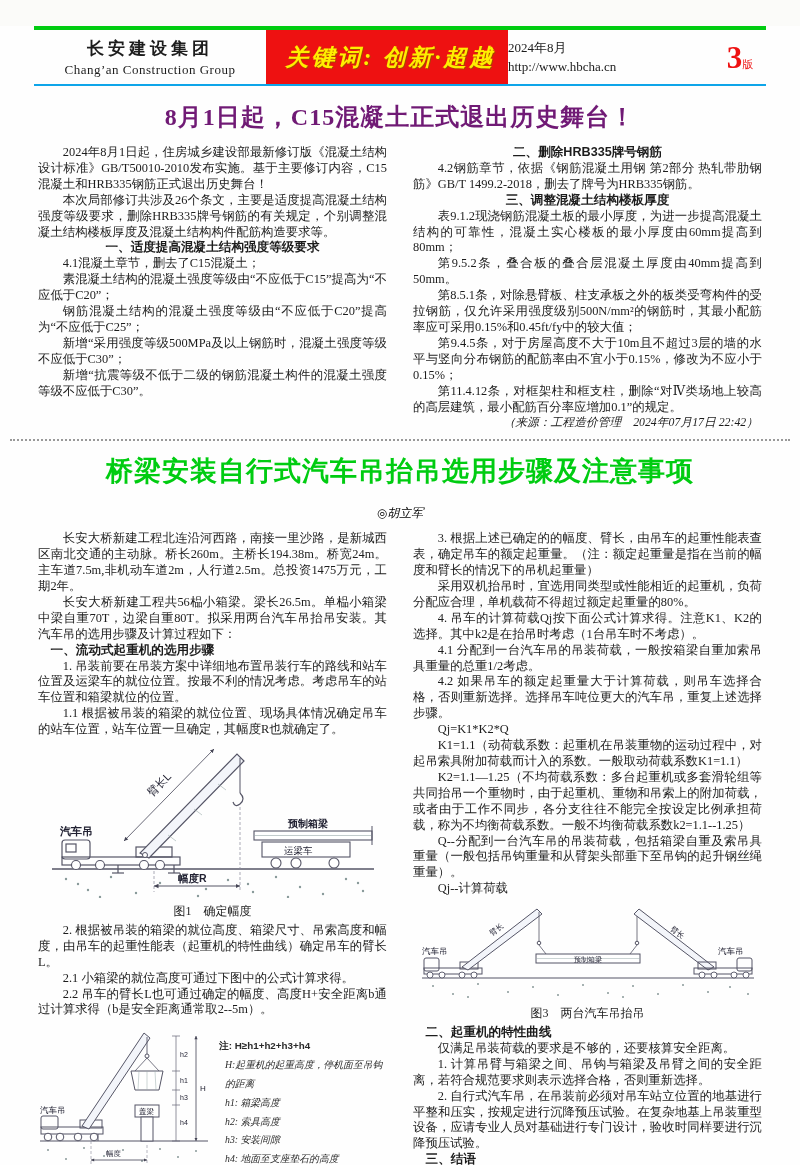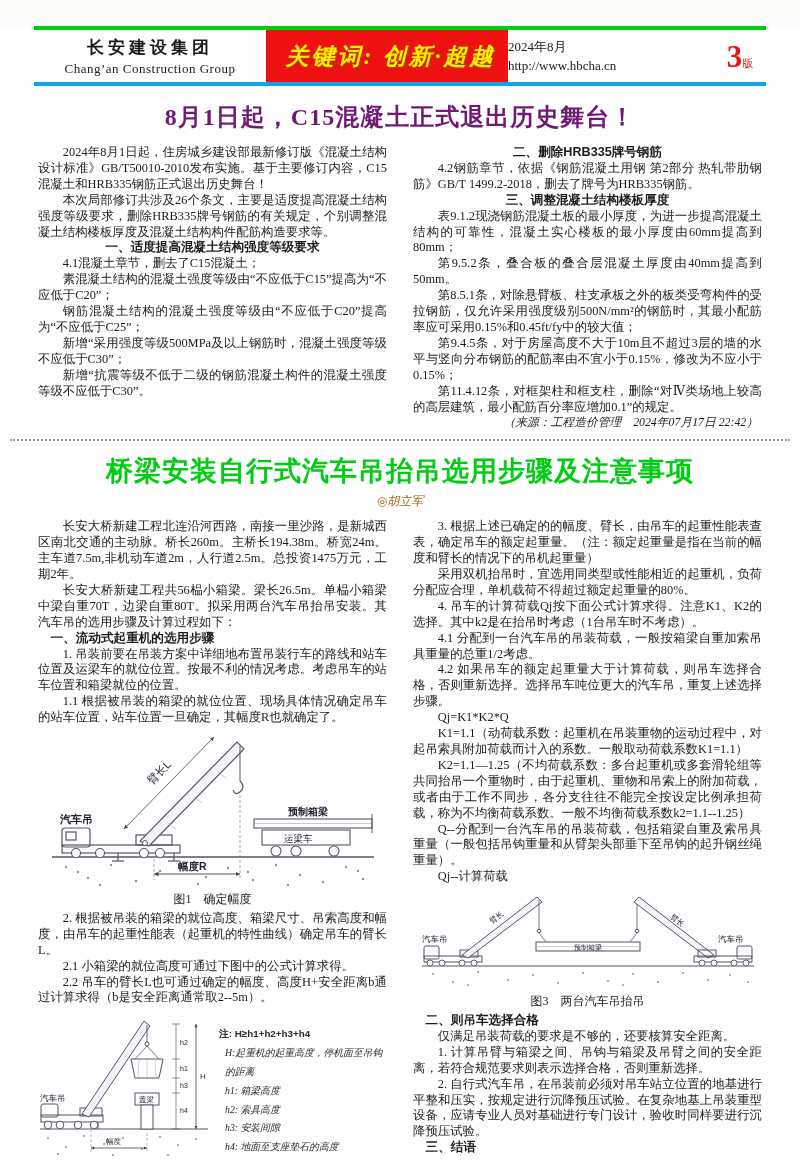--- a/index.html
+++ b/index.html
@@ -3,35 +3,35 @@
 <meta charset="utf-8">
 <style>
   * { margin:0; padding:0; box-sizing:border-box; }
   html,body { width:800px; background:#fbfbf9; }
   body { height:1165px; overflow:hidden; font-family:"Liberation Serif","DejaVu Serif",serif; color:#1c1c1c; }
   .page { position:relative; width:800px; height:1165px; background:#fefefe; }
 
   
   .header { margin:26px 34px 0; }
   .rule-green { height:4px; background:#00cc11; }
-  .header-row { display:flex; align-items:stretch; height:56px; border-bottom:4px solid #0ea5e9; }
+  .header-row { display:flex; align-items:stretch; height:56px; border-bottom:2px solid #0ea5e9; }
   .header-left { width:232px; display:flex; flex-direction:column; justify-content:center; align-items:center; }
   .org-cn { font-size:17px; font-weight:bold; letter-spacing:4px; }
   .org-en { font-size:13px; margin-top:2px; letter-spacing:0.5px; }
   .banner { flex:0 0 242px; background:#ee1111; color:#ffee00; display:flex; align-items:center; justify-content:center;
             font-size:23px; font-weight:bold; font-style:italic; letter-spacing:3px; text-shadow:1px 1px 0 #aa4400;padding-left:7px; }
   .header-right { flex:1; display:flex; flex-direction:column; justify-content:center; font-size:13px; line-height:1.5; }
   .page-num { width:52px; display:flex; align-items:center; justify-content:center; color:#ee1111; }
   .page-num .num { font-size:31px; font-weight:bold; line-height:1; }
   .page-num .suffix { font-size:11px; margin-top:14px; }
 
   
   .a1-title { text-align:center; color:#701a75; font-size:24px; font-weight:bold; letter-spacing:1px; margin:15px 0 12px; }
-  .a2-title { text-align:center; color:#00cc11; font-size:27px; font-weight:bold; letter-spacing:1px; margin:12px 0 4px; }
-  .a2-author { text-align:center; font-size:12px; font-style:italic; margin-bottom:9px; color:#a16207; }
+  .a2-title { text-align:center; color:#00cc11; font-size:27px; font-weight:bold; letter-spacing:1px; margin:12px 0 16px; }
+  .a2-author { text-align:center; font-size:12px; font-style:italic; margin-bottom:9px; color:#000000; }
   .columns { display:flex; gap:26px; margin:0 38px; }
   .col { flex:1; min-width:0; font-size:12.4px; line-height:15.9px; text-align:justify; }
   .para { text-indent:2em; }
   .sec-head-center { text-indent:0; text-align:center; font-family:"Liberation Sans","DejaVu Sans",sans-serif; font-weight:bold; font-size:12.6px; }
   .sec-head-left { text-indent:1em; font-family:"Liberation Sans","DejaVu Sans",sans-serif; font-weight:bold; font-size:12.6px; }
   .source-line { text-indent:0; text-align:right; font-style:italic; font-size:11.8px; padding-right:4px; }
   .dotted-sep { border-top:2px dotted #999; margin:8px 10px 0; }
 
   
   .figure { margin:5px 0 3px; text-align:center; }
@@ -347,21 +347,21 @@
                 <circle cx="296" cy="73" r="3"></circle>
                 <circle cx="316" cy="73" r="3"></circle>
                 <circle cx="328" cy="73" r="3"></circle>
             </g>
             <text x="300" y="52" font-size="8.5">汽车吊</text>
             <text x="252" y="28" font-size="7.5" transform="rotate(37 252 28)">臂长</text>
           </svg>
           <div class="fig-caption">图3　两台汽车吊抬吊</div>
         </div>
 
-        <p class="sec-head-left">二、则吊车选择合格</p>
+        <p class="sec-head-left">二、起重机的特性曲线</p>
         <p class="para">仅满足吊装荷载的要求是不够的，还要核算安全距离。</p>
         <p class="para">1. 计算吊臂与箱梁之间、吊钩与箱梁及吊臂之间的安全距离，若符合规范要求则表示选择合格，否则重新选择。</p>
         <p class="para">2. 自行式汽车吊，在吊装前必须对吊车站立位置的地基进行平整和压实，按规定进行沉降预压试验。在复杂地基上吊装重型设备，应请专业人员对基础进行专门设计，验收时同样要进行沉降预压试验。</p>
         <p class="sec-head-left">三、结语</p>
 
       </div>
     </div>
   </div>
 
 </div>

